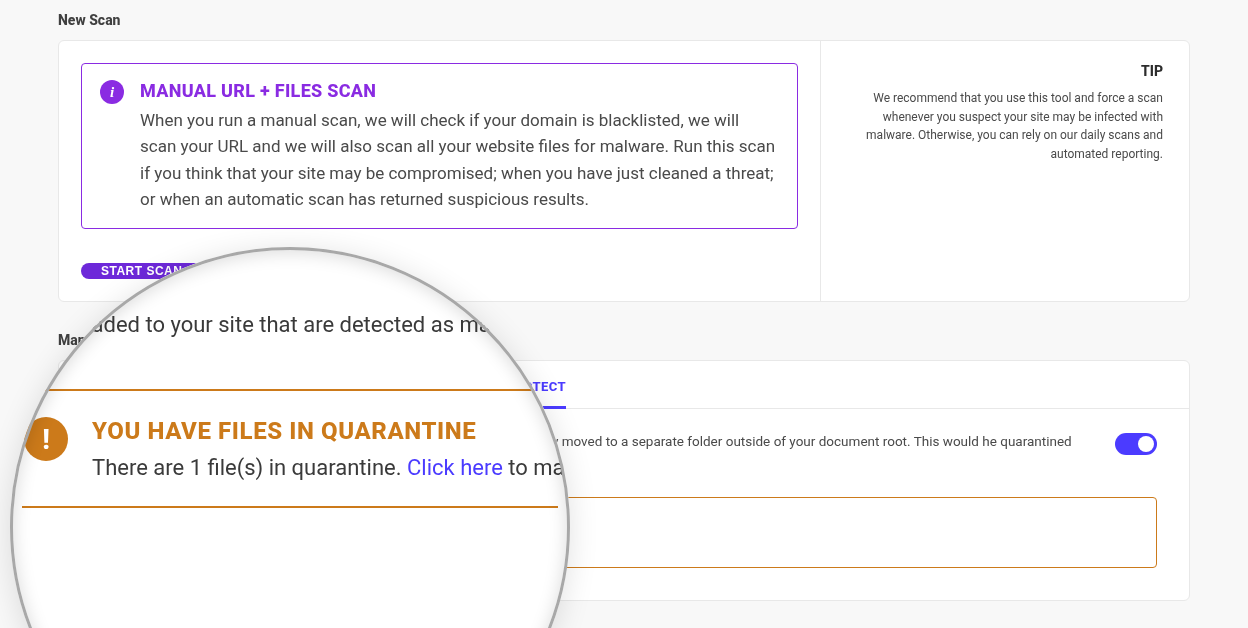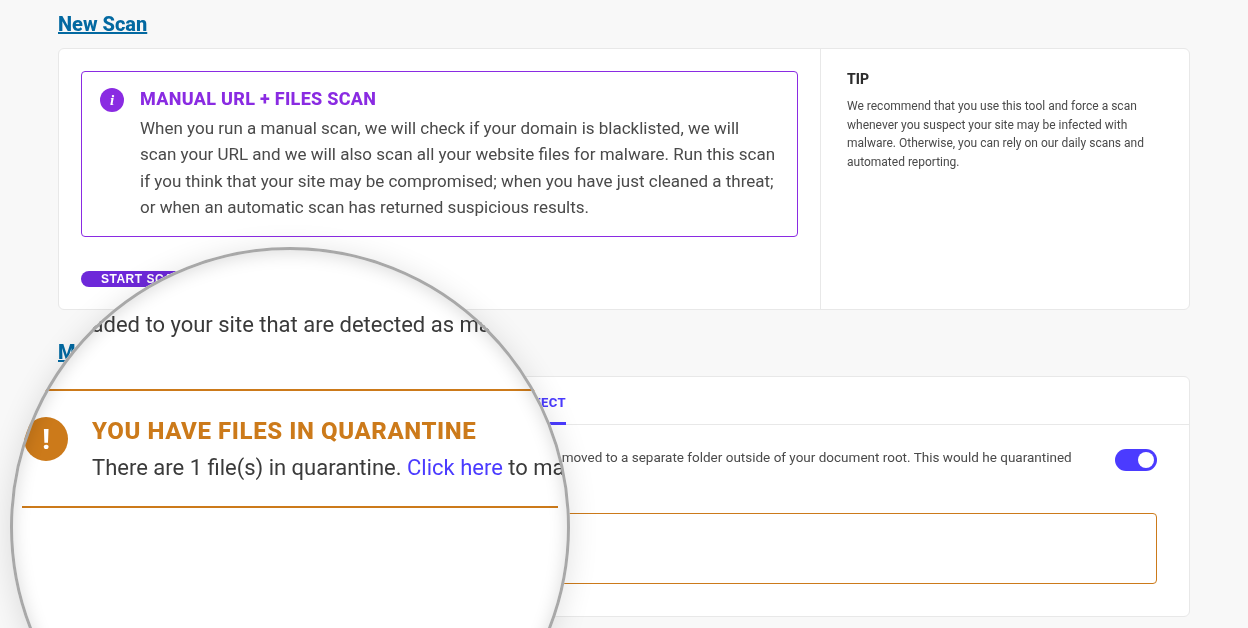--- a/index.html
+++ b/index.html
@@ -9,41 +9,41 @@
       color: #3a3a3a;
       width: 1248px;
       height: 628px;
       overflow: hidden;
       position: relative;
     }
     .container {
       padding: 12px 58px 0 58px;
     }
     .section-title {
-      font-size: 20px;
-      font-weight: 800;
-      color: #0369a1;
+      font-size: 14px;
+      font-weight: 800;
+      color: #404040;
       margin-bottom: 12px;
-      text-decoration: underline;
     }
     .card {
       background: #fff;
       border: 1px solid #e8e8e8;
       border-radius: 6px;
       display: flex;
       margin-bottom: 30px;
     }
     .card-left {
       flex: 1;
       padding: 22px 22px 22px 22px;
       border-right: 1px solid #e8e8e8;
     }
     .card-right {
       width: 368px;
       padding: 22px 26px;
+      text-align: right;
     }
     .info-box {
       border: 1px solid #8a2be2;
       border-radius: 4px;
       padding: 16px 18px;
       display: flex;
       gap: 16px;
       align-items: flex-start;
     }
     .info-icon {

